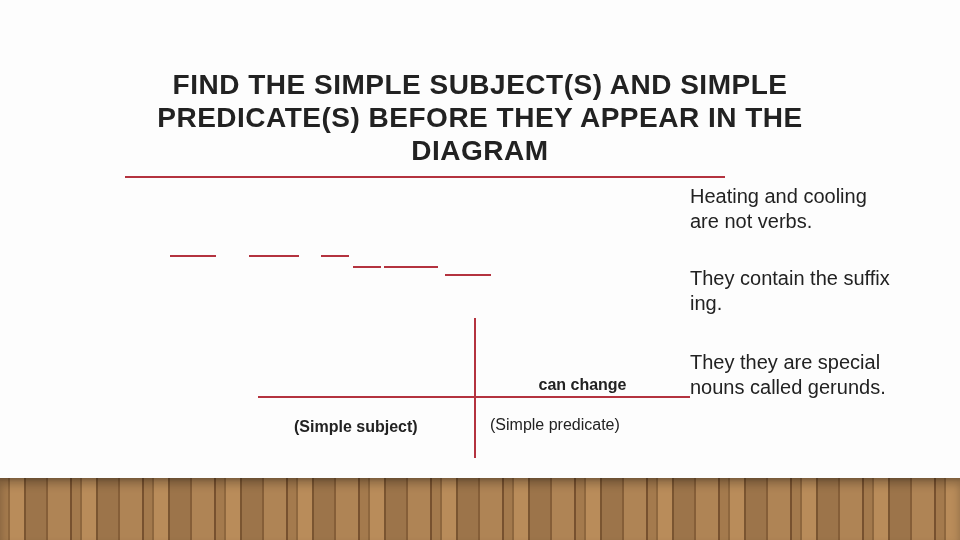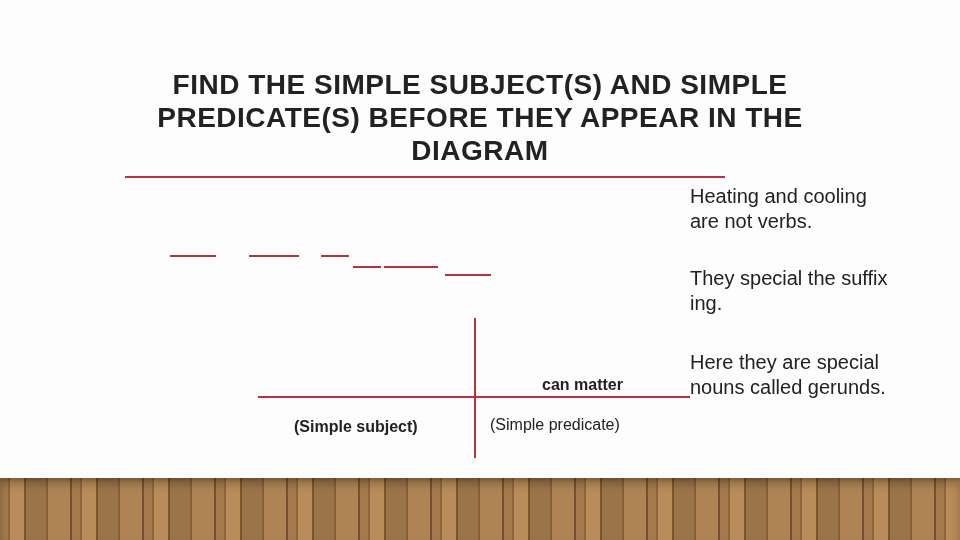--- a/index.html
+++ b/index.html
@@ -178,28 +178,28 @@
 
   <div class="u-heating"></div>
   <div class="u-cooling"></div>
   <div class="u-you"></div>
   <div class="u-can"></div>
   <div class="u-change"></div>
   <div class="u-matter"></div>
 
   <div class="side-notes">
     <div class="note1">Heating and cooling are not verbs.</div>
-    <div class="note2">They special the suffix ing.</div>
-    <div class="note3">Here they are special nouns called gerunds.</div>
+    <div class="note2">They contain the suffix ing.</div>
+    <div class="note3">They they are special nouns called gerunds.</div>
   </div>
 
   <div class="diag">
     <div class="diag-vert diag-vert-top"></div>
     <div class="diag-vert diag-vert-bot"></div>
     <div class="diag-horz-left"></div>
     <div class="diag-horz-right"></div>
-    <div class="diag-predicate">can matter</div>
+    <div class="diag-predicate">can change</div>
     <div class="diag-label-subject">(Simple subject)</div>
     <div class="diag-label-predicate">(Simple predicate)</div>
   </div>
 
   <div class="floor"></div>
 </div>
 
 </body></html>

